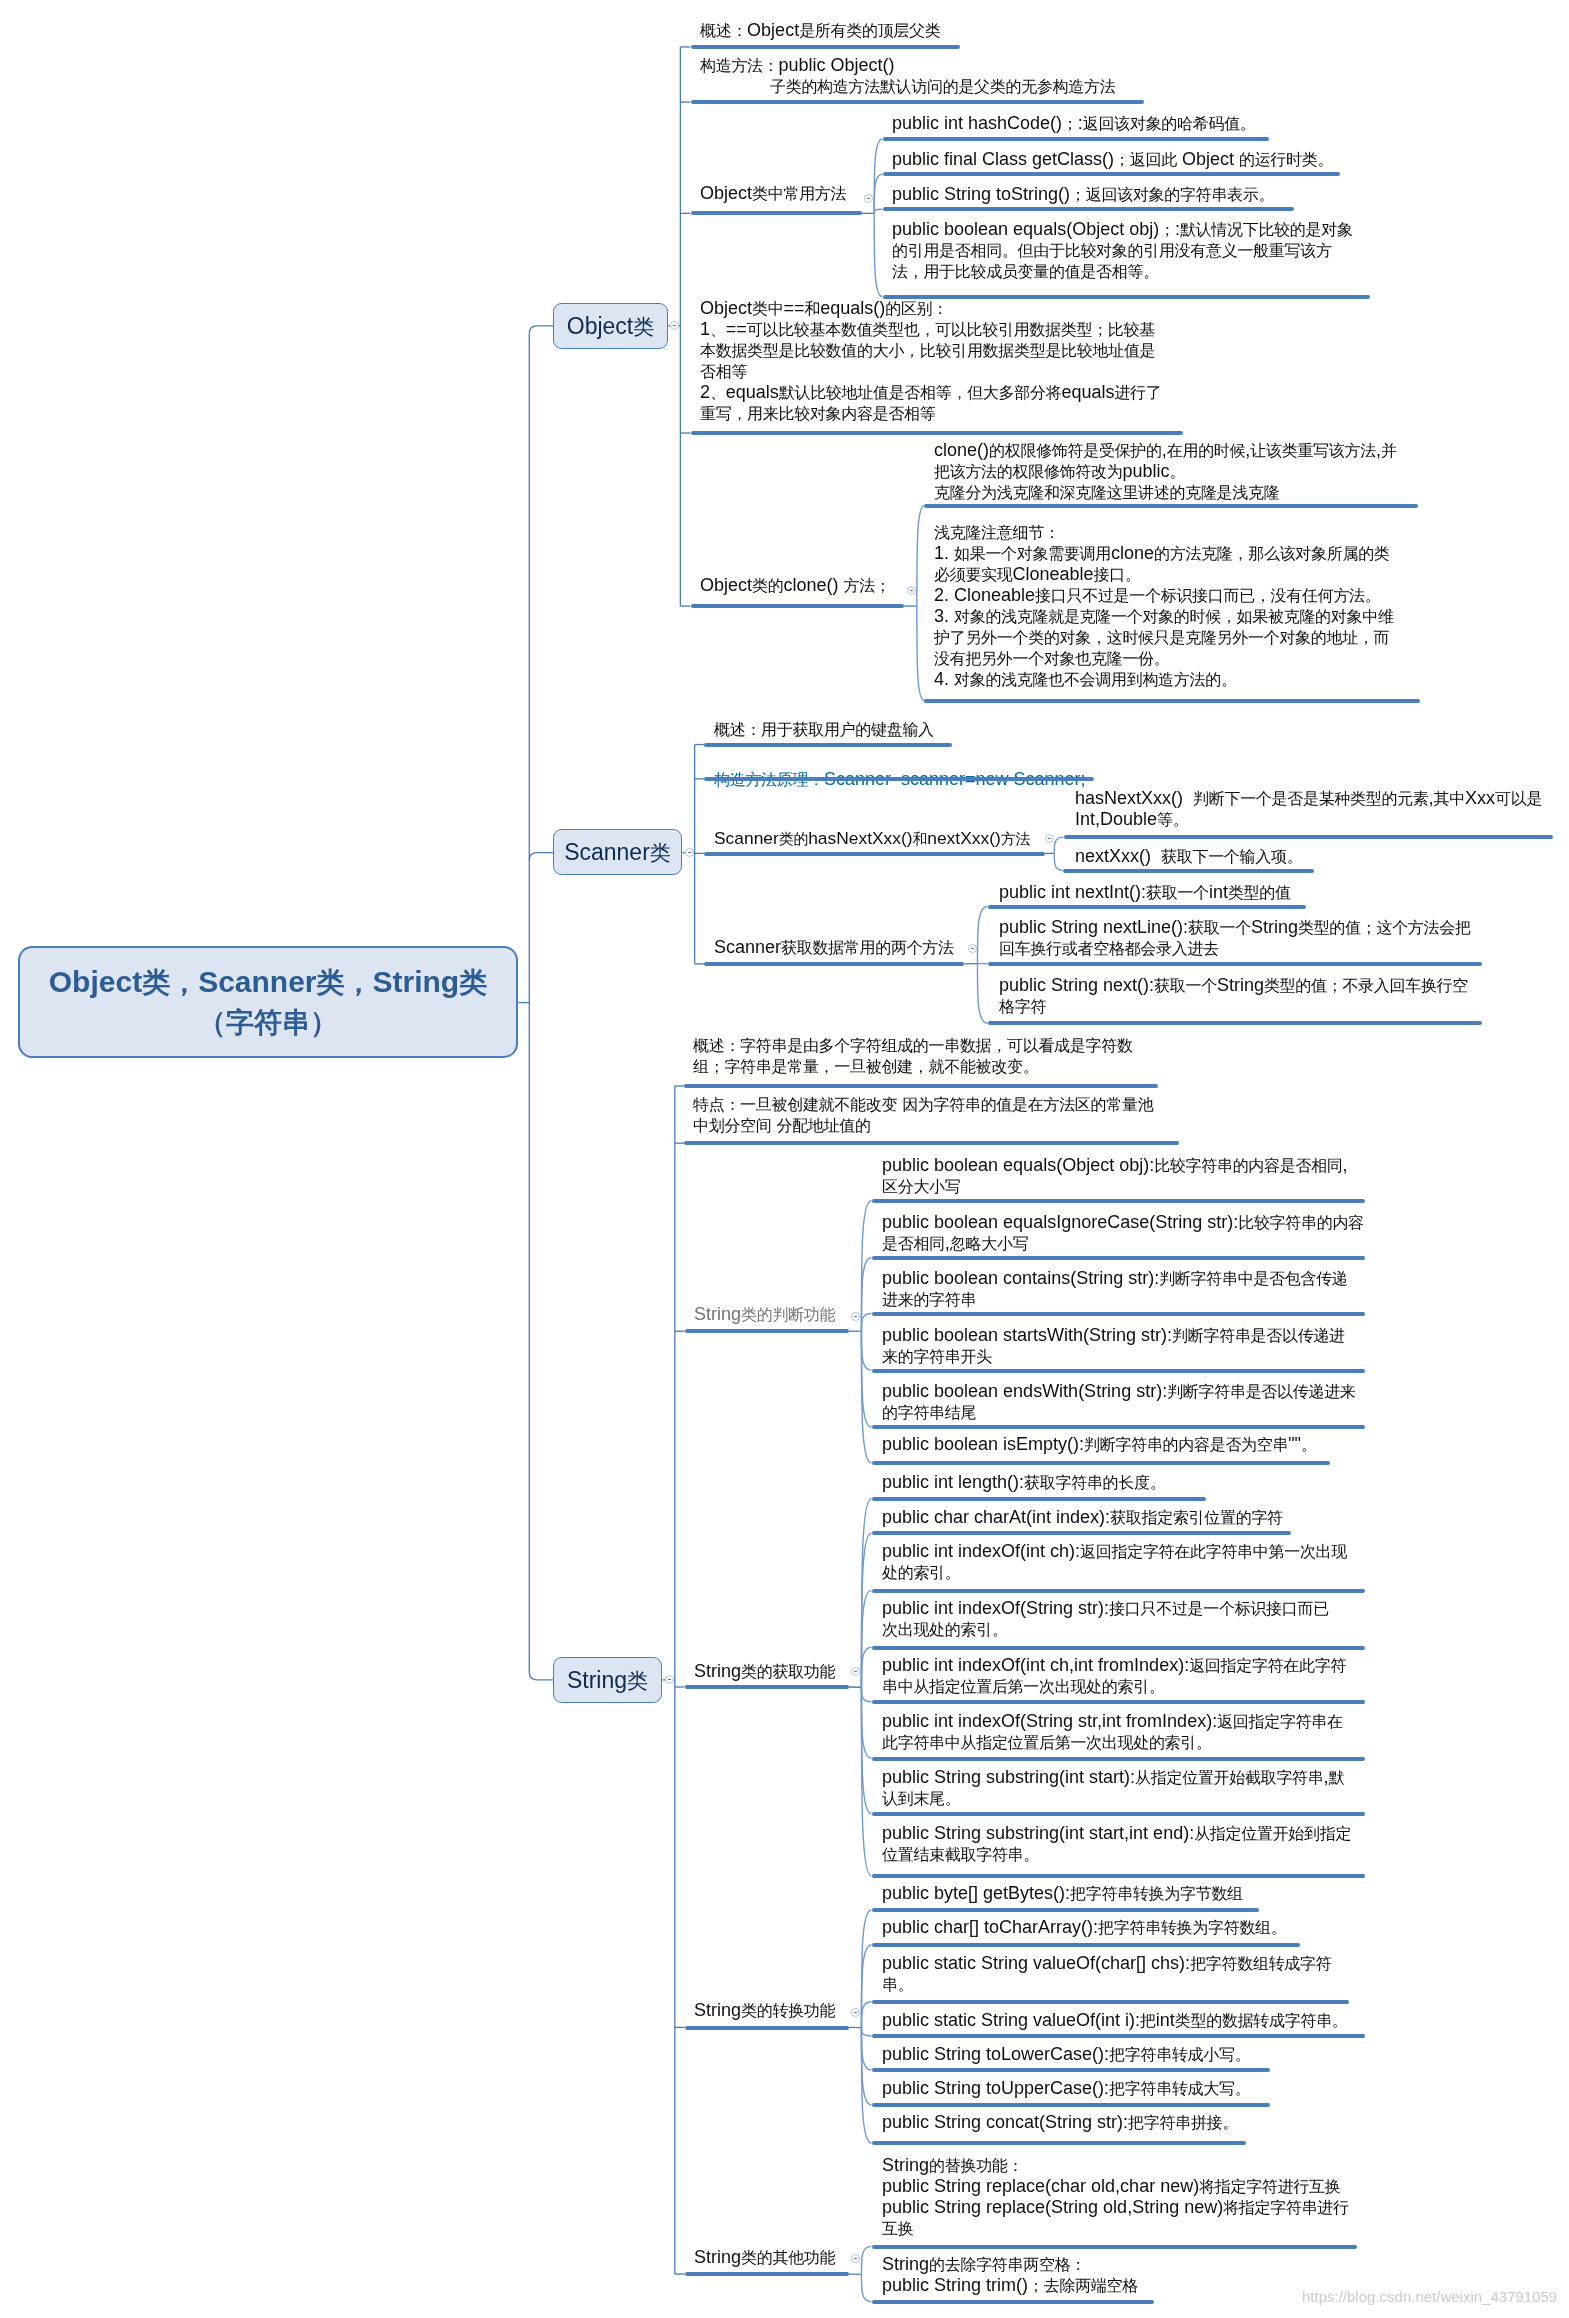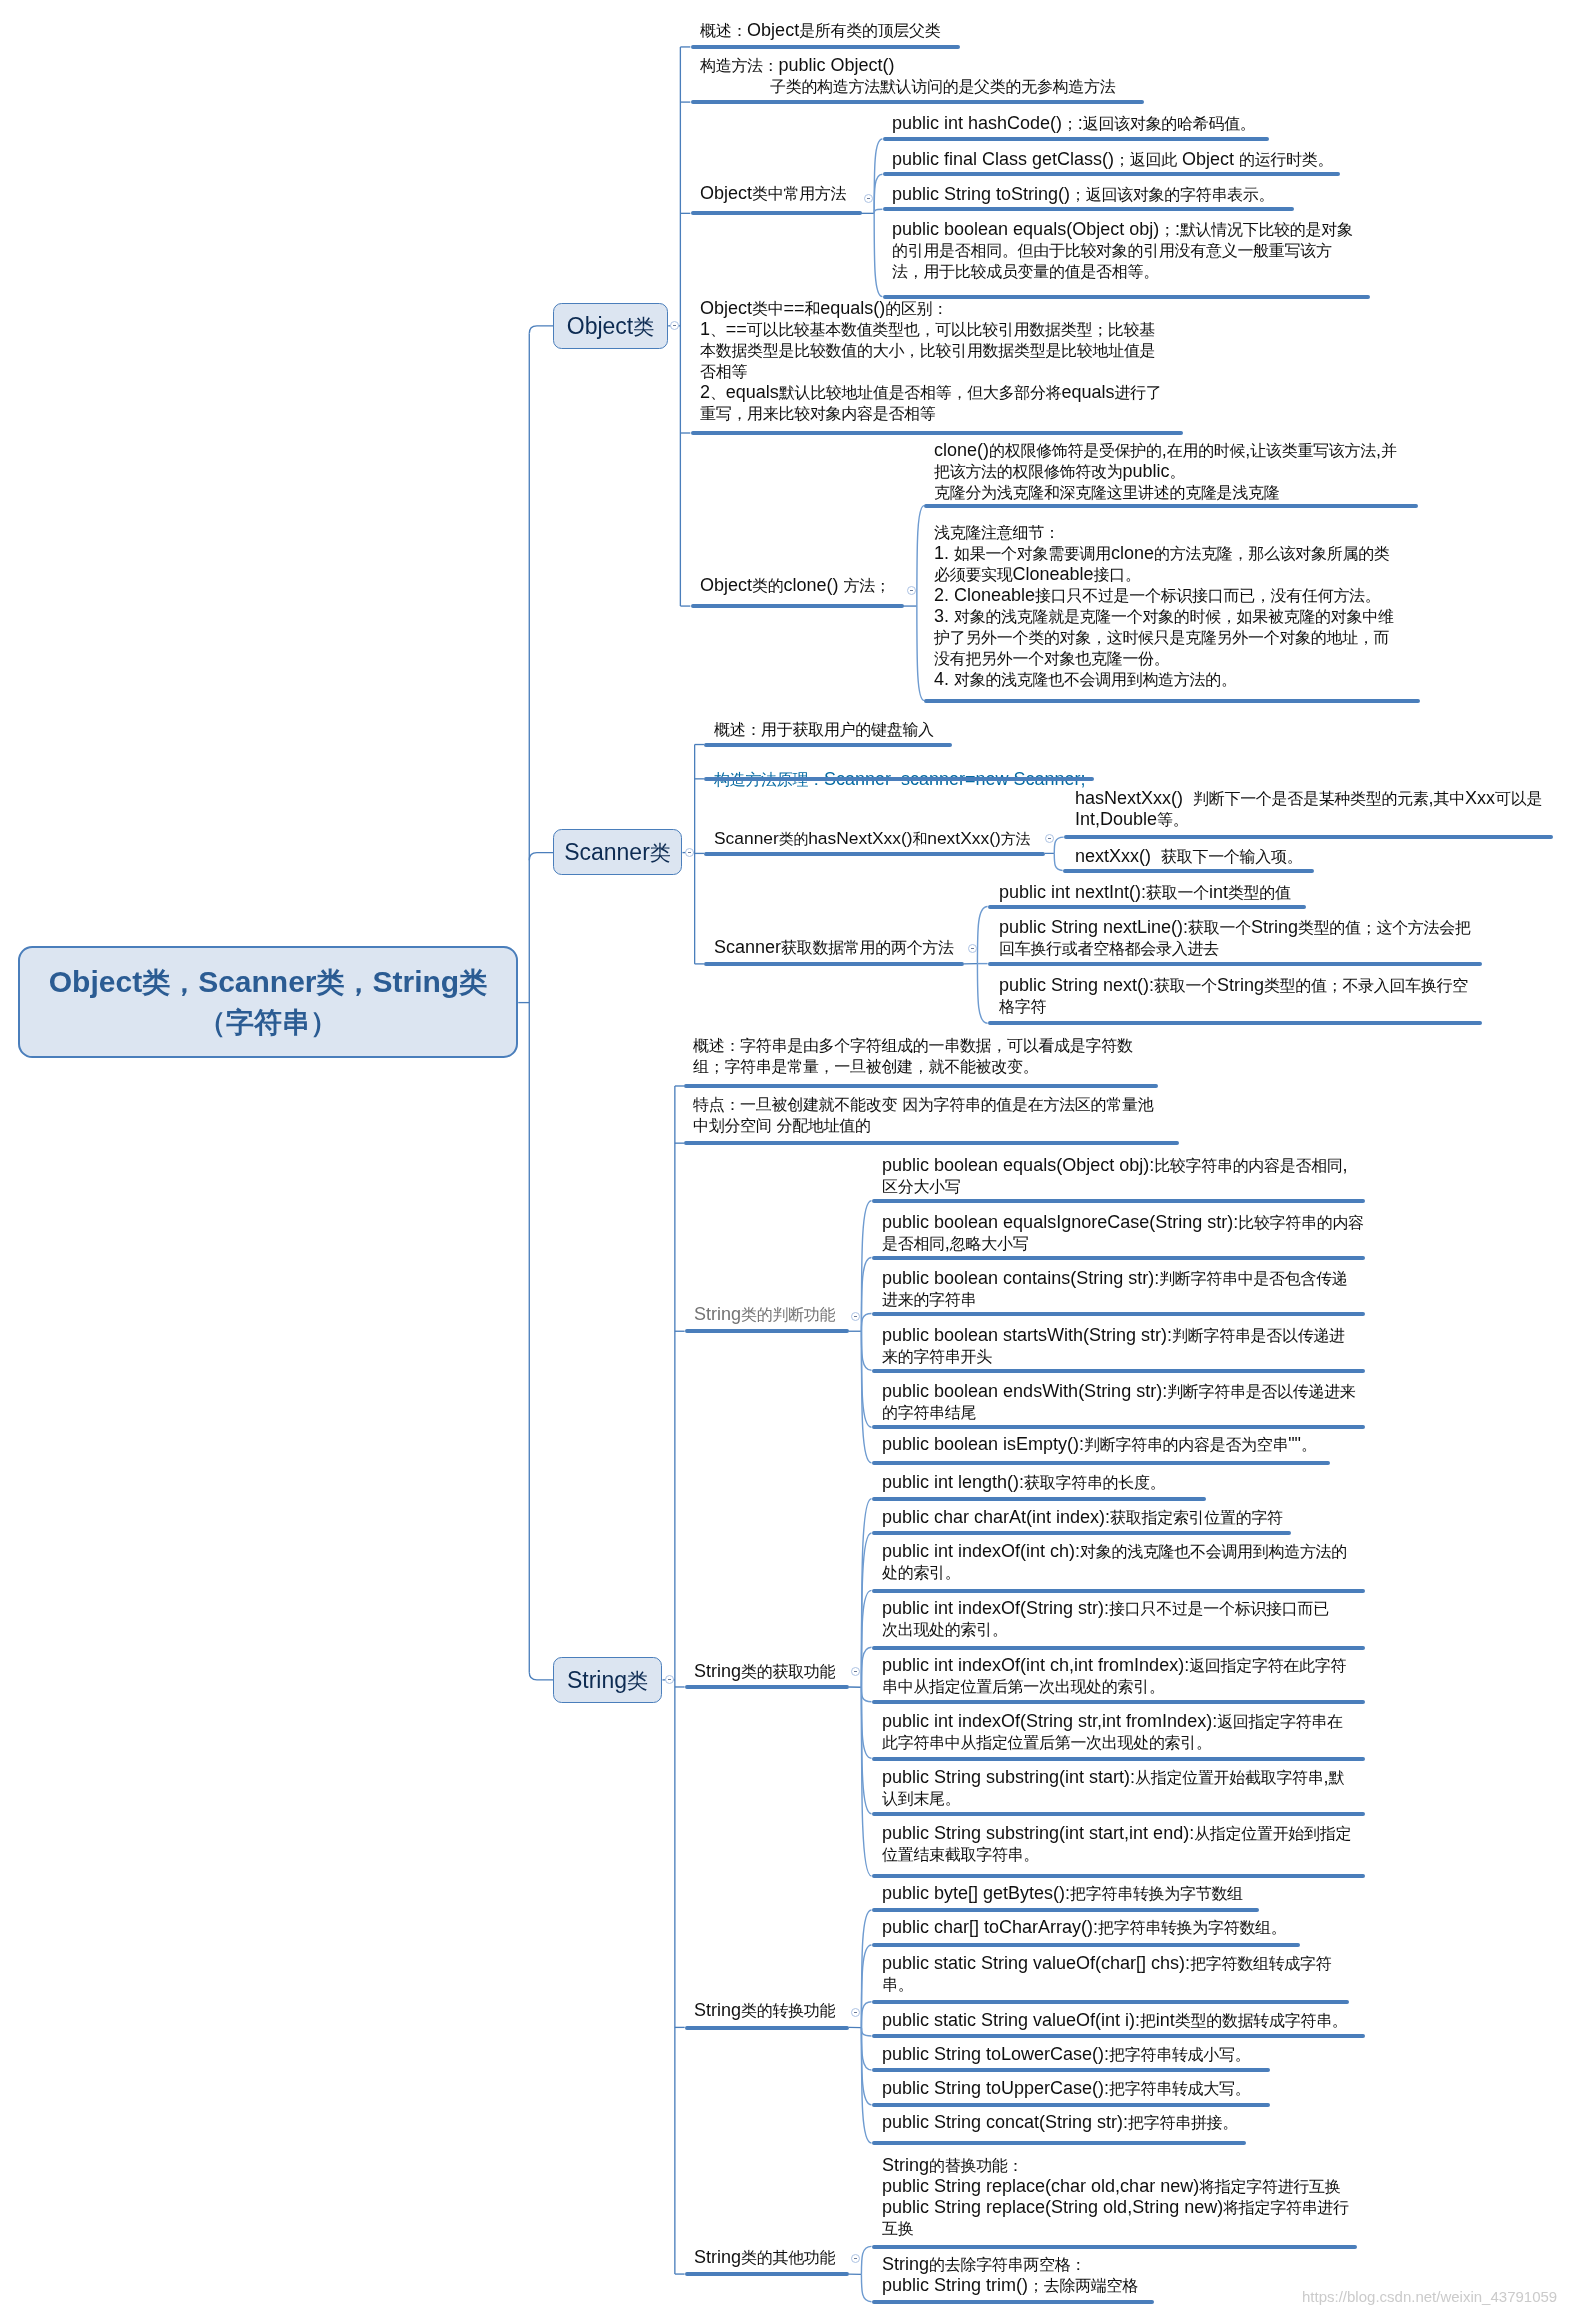--- a/index.html
+++ b/index.html
@@ -261,21 +261,21 @@
     </div>
     <div class="node" style="left: 882px; top: 1472px;">
       <div class="label" style="color: rgb(15, 15, 15);">public int length():<span class="cjk">获取字符串的长度。</span></div>
     </div>
     <div class="underline" style="left: 872px; top: 1497px; width: 334px; background: rgb(74, 126, 187);"></div>
     <div class="node" style="left: 882px; top: 1507px;">
       <div class="label" style="color: rgb(15, 15, 15);">public char charAt(int index):<span class="cjk">获取指定索引位置的字符</span></div>
     </div>
     <div class="underline" style="left: 872px; top: 1531px; width: 419px; background: rgb(74, 126, 187);"></div>
     <div class="node" style="left: 882px; top: 1541px;">
-      <div class="label" style="color: rgb(15, 15, 15);">public int indexOf(int ch):<span class="cjk">对象的浅克隆也不会调用到构造方法的</span><br><span class="cjk">处的索引。</span></div>
+      <div class="label" style="color: rgb(15, 15, 15);">public int indexOf(int ch):<span class="cjk">返回指定字符在此字符串中第一次出现</span><br><span class="cjk">处的索引。</span></div>
     </div>
     <div class="underline" style="left: 872px; top: 1589px; width: 493px; background: rgb(74, 126, 187);"></div>
     <div class="node" style="left: 882px; top: 1598px;">
       <div class="label" style="color: rgb(15, 15, 15);">public int indexOf(String str):<span class="cjk">接口只不过是一个标识接口而已</span><br><span class="cjk">次出现处的索引。</span></div>
     </div>
     <div class="underline" style="left: 872px; top: 1646px; width: 493px; background: rgb(74, 126, 187);"></div>
     <div class="node" style="left: 882px; top: 1655px;">
       <div class="label" style="color: rgb(15, 15, 15);">public int indexOf(int ch,int fromIndex):<span class="cjk">返回指定字符在此字符</span><br><span class="cjk">串中从指定位置后第一次出现处的索引。</span></div>
     </div>
     <div class="underline" style="left: 872px; top: 1700px; width: 493px; background: rgb(74, 126, 187);"></div>

